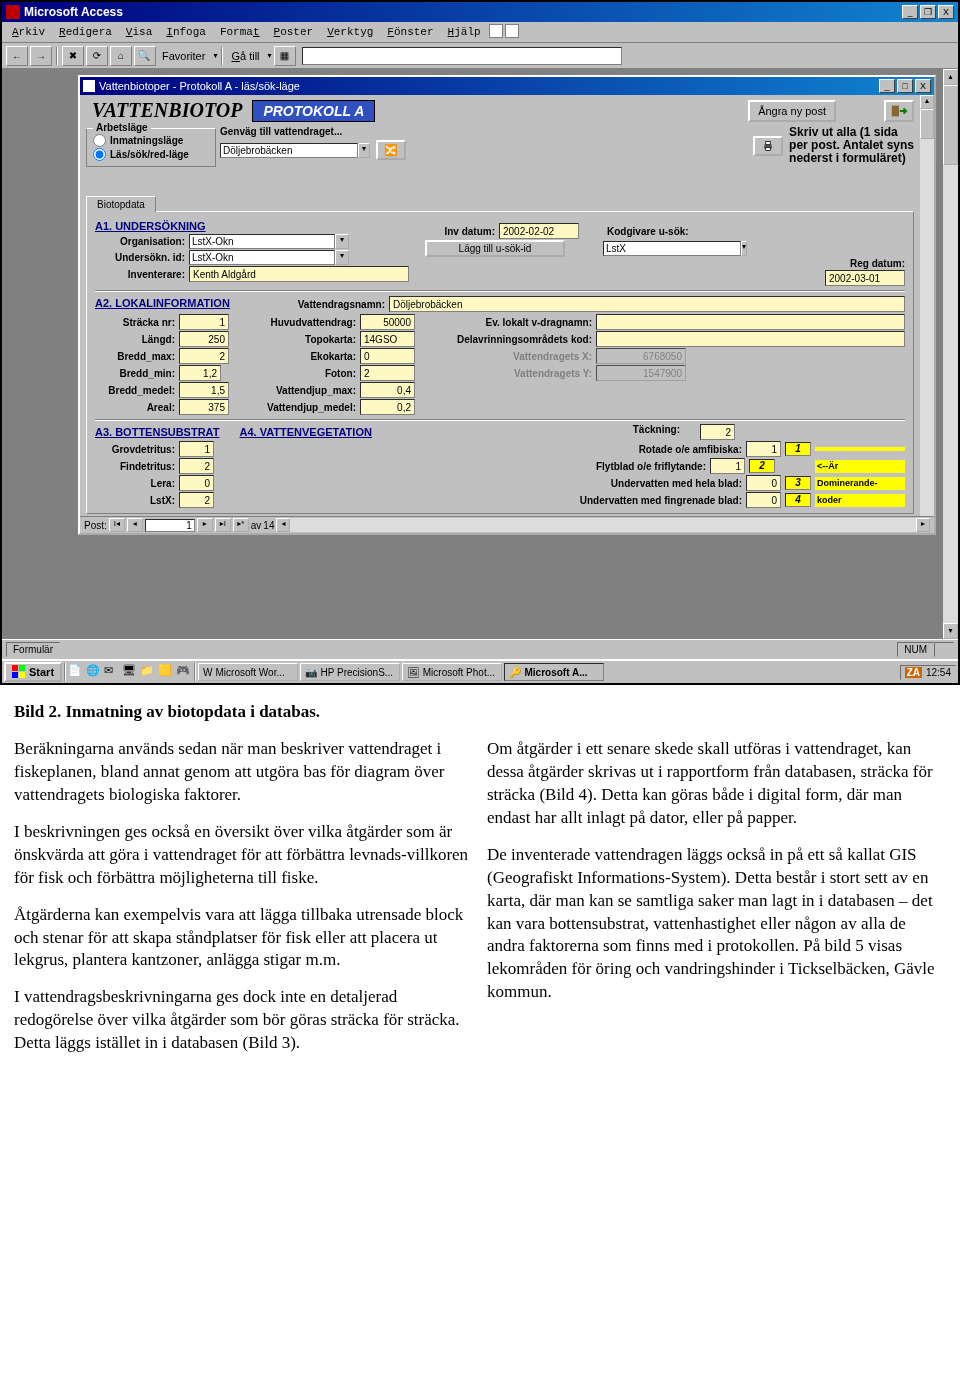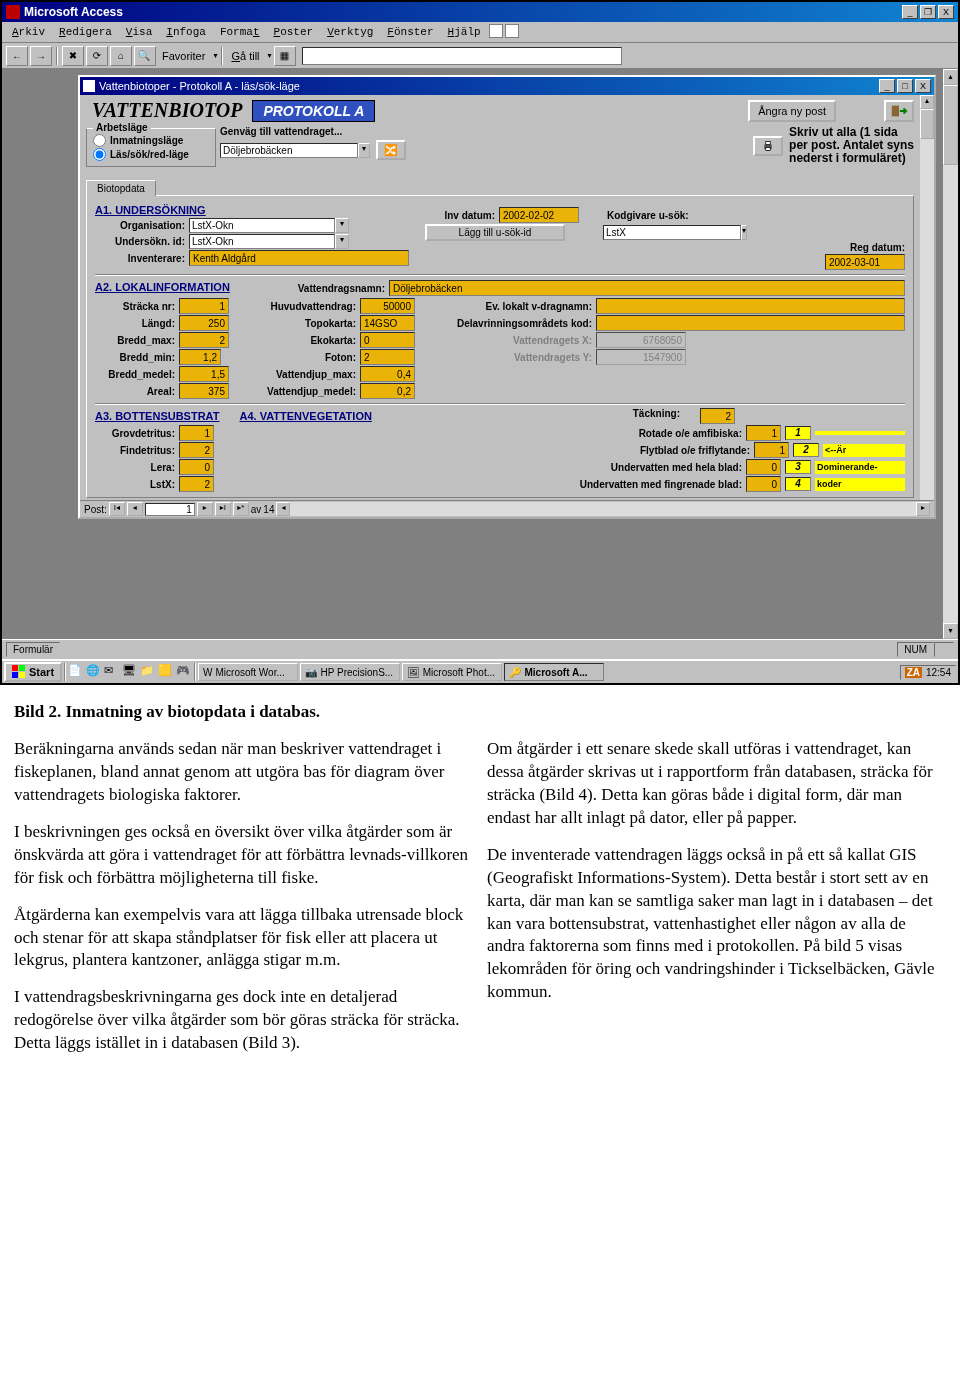--- a/index.html
+++ b/index.html
@@ -57,28 +57,28 @@
   
   .row2 { display:flex; gap:4px; align-items:flex-start;}
   .col-arbets { width:130px;}
   .col-genvag { flex:1;}
   .genvag-label { font-weight:bold; font-size:10px;}
   .combo { display:flex; width:150px;}
   .combo input { flex:1; background:#fff; border:1px inset #808080; padding:1px 2px; font-size:10px;}
   .combo .dd { width:14px; background:#c0c0c0; border:1px outset #fff; text-align:center; font-size:8px; cursor:pointer;}
   .small-btn { width:30px; height:20px; background:#c0c0c0; border:2px outset #fff; display:flex;align-items:center;justify-content:center; cursor:pointer;}
   
-  .tab-strip { margin-top:10px; display:flex; }
+  .tab-strip { margin-top:26px; display:flex; }
   .tab { background:#c0c0c0; border:1px solid #808080; border-bottom:none; padding:2px 10px; font-size:10px; position:relative; top:1px; z-index:2; border-top-color:#fff; border-left-color:#fff;}
   .tab-panel { border:1px solid #808080; border-top-color:#fff; border-left-color:#fff; background:#c0c0c0; padding:6px 8px 4px 8px; position:relative; margin-right:14px;}
   
   .section-hdr { color:#000080; font-weight:bold; font-size:11px; text-decoration:underline; margin:2px 0;}
   .f-row { display:flex; align-items:center; margin:1px 0; gap:4px;}
   .f-label { font-weight:bold; font-size:10px; text-align:right;}
-  .f-input { background:#eab308; border:1px inset #808080; padding:1px 3px; font-size:10px; height:16px;}
+  .f-input { background:#fef9c3; border:1px inset #808080; padding:1px 3px; font-size:10px; height:16px;}
   .f-input.ro { color:#808080; background:#c0c0c0; border:1px inset #a0a0a0;}
   .f-input.right { text-align:right; }
   .btn-3d { background:#c0c0c0; border:2px outset #fff; padding:1px 6px; font-size:10px; cursor:pointer;}
   .hr-thin { border:none; border-top:1px solid #808080; border-bottom:1px solid #fff; margin:3px 0;}
   
   .yellow-cell { background:#ffff00; border:1px inset #808080; width:26px; height:14px; font-size:10px; font-weight:bold; font-style:italic; text-align:center;}
   .yellow-note { background:#ffff00; font-size:9px; font-weight:bold; padding:2px; line-height:1;}
   
   .rec-nav { display:flex; align-items:center; background:#c0c0c0; padding:1px 4px; font-size:10px; gap:2px; border-top:1px solid #808080;}
   .rec-nav .nav-btn { width:16px; height:14px; background:#c0c0c0; border:1px outset #fff; font-size:8px; text-align:center; cursor:pointer;}
@@ -401,21 +401,21 @@
                   <span class="f-label">Rotade o/e amfibiska:</span>
                   <input class="f-input right" style="width: 35px;" value="1">
                   <div class="yellow-cell">1</div>
                   <div class="yellow-note" style="width:90px;"></div>
                 </div>
               <div class="f-row">
                   <span style="flex:1;"></span>
                   <span class="f-label">Flytblad o/e friflytande:</span>
                   <input class="f-input right" style="width: 35px;" value="1">
                   <div class="yellow-cell">2</div>
-                  <div class="yellow-note" rowspan="3" style="width:82px;"><span>&lt;--Är</span></div>
+                  <div class="yellow-note" rowspan="3" style="width:90px;margin-left:36px;"><span>&lt;--Är</span></div>
                 </div>
               <div class="f-row">
                   <span style="flex:1;"></span>
                   <span class="f-label">Undervatten med hela blad:</span>
                   <input class="f-input right" style="width: 35px;" value="0">
                   <div class="yellow-cell">3</div>
                   <div class="yellow-note" style="width:90px;">Dominerande-</div>
                 </div>
               <div class="f-row">
                   <span style="flex:1;"></span>

